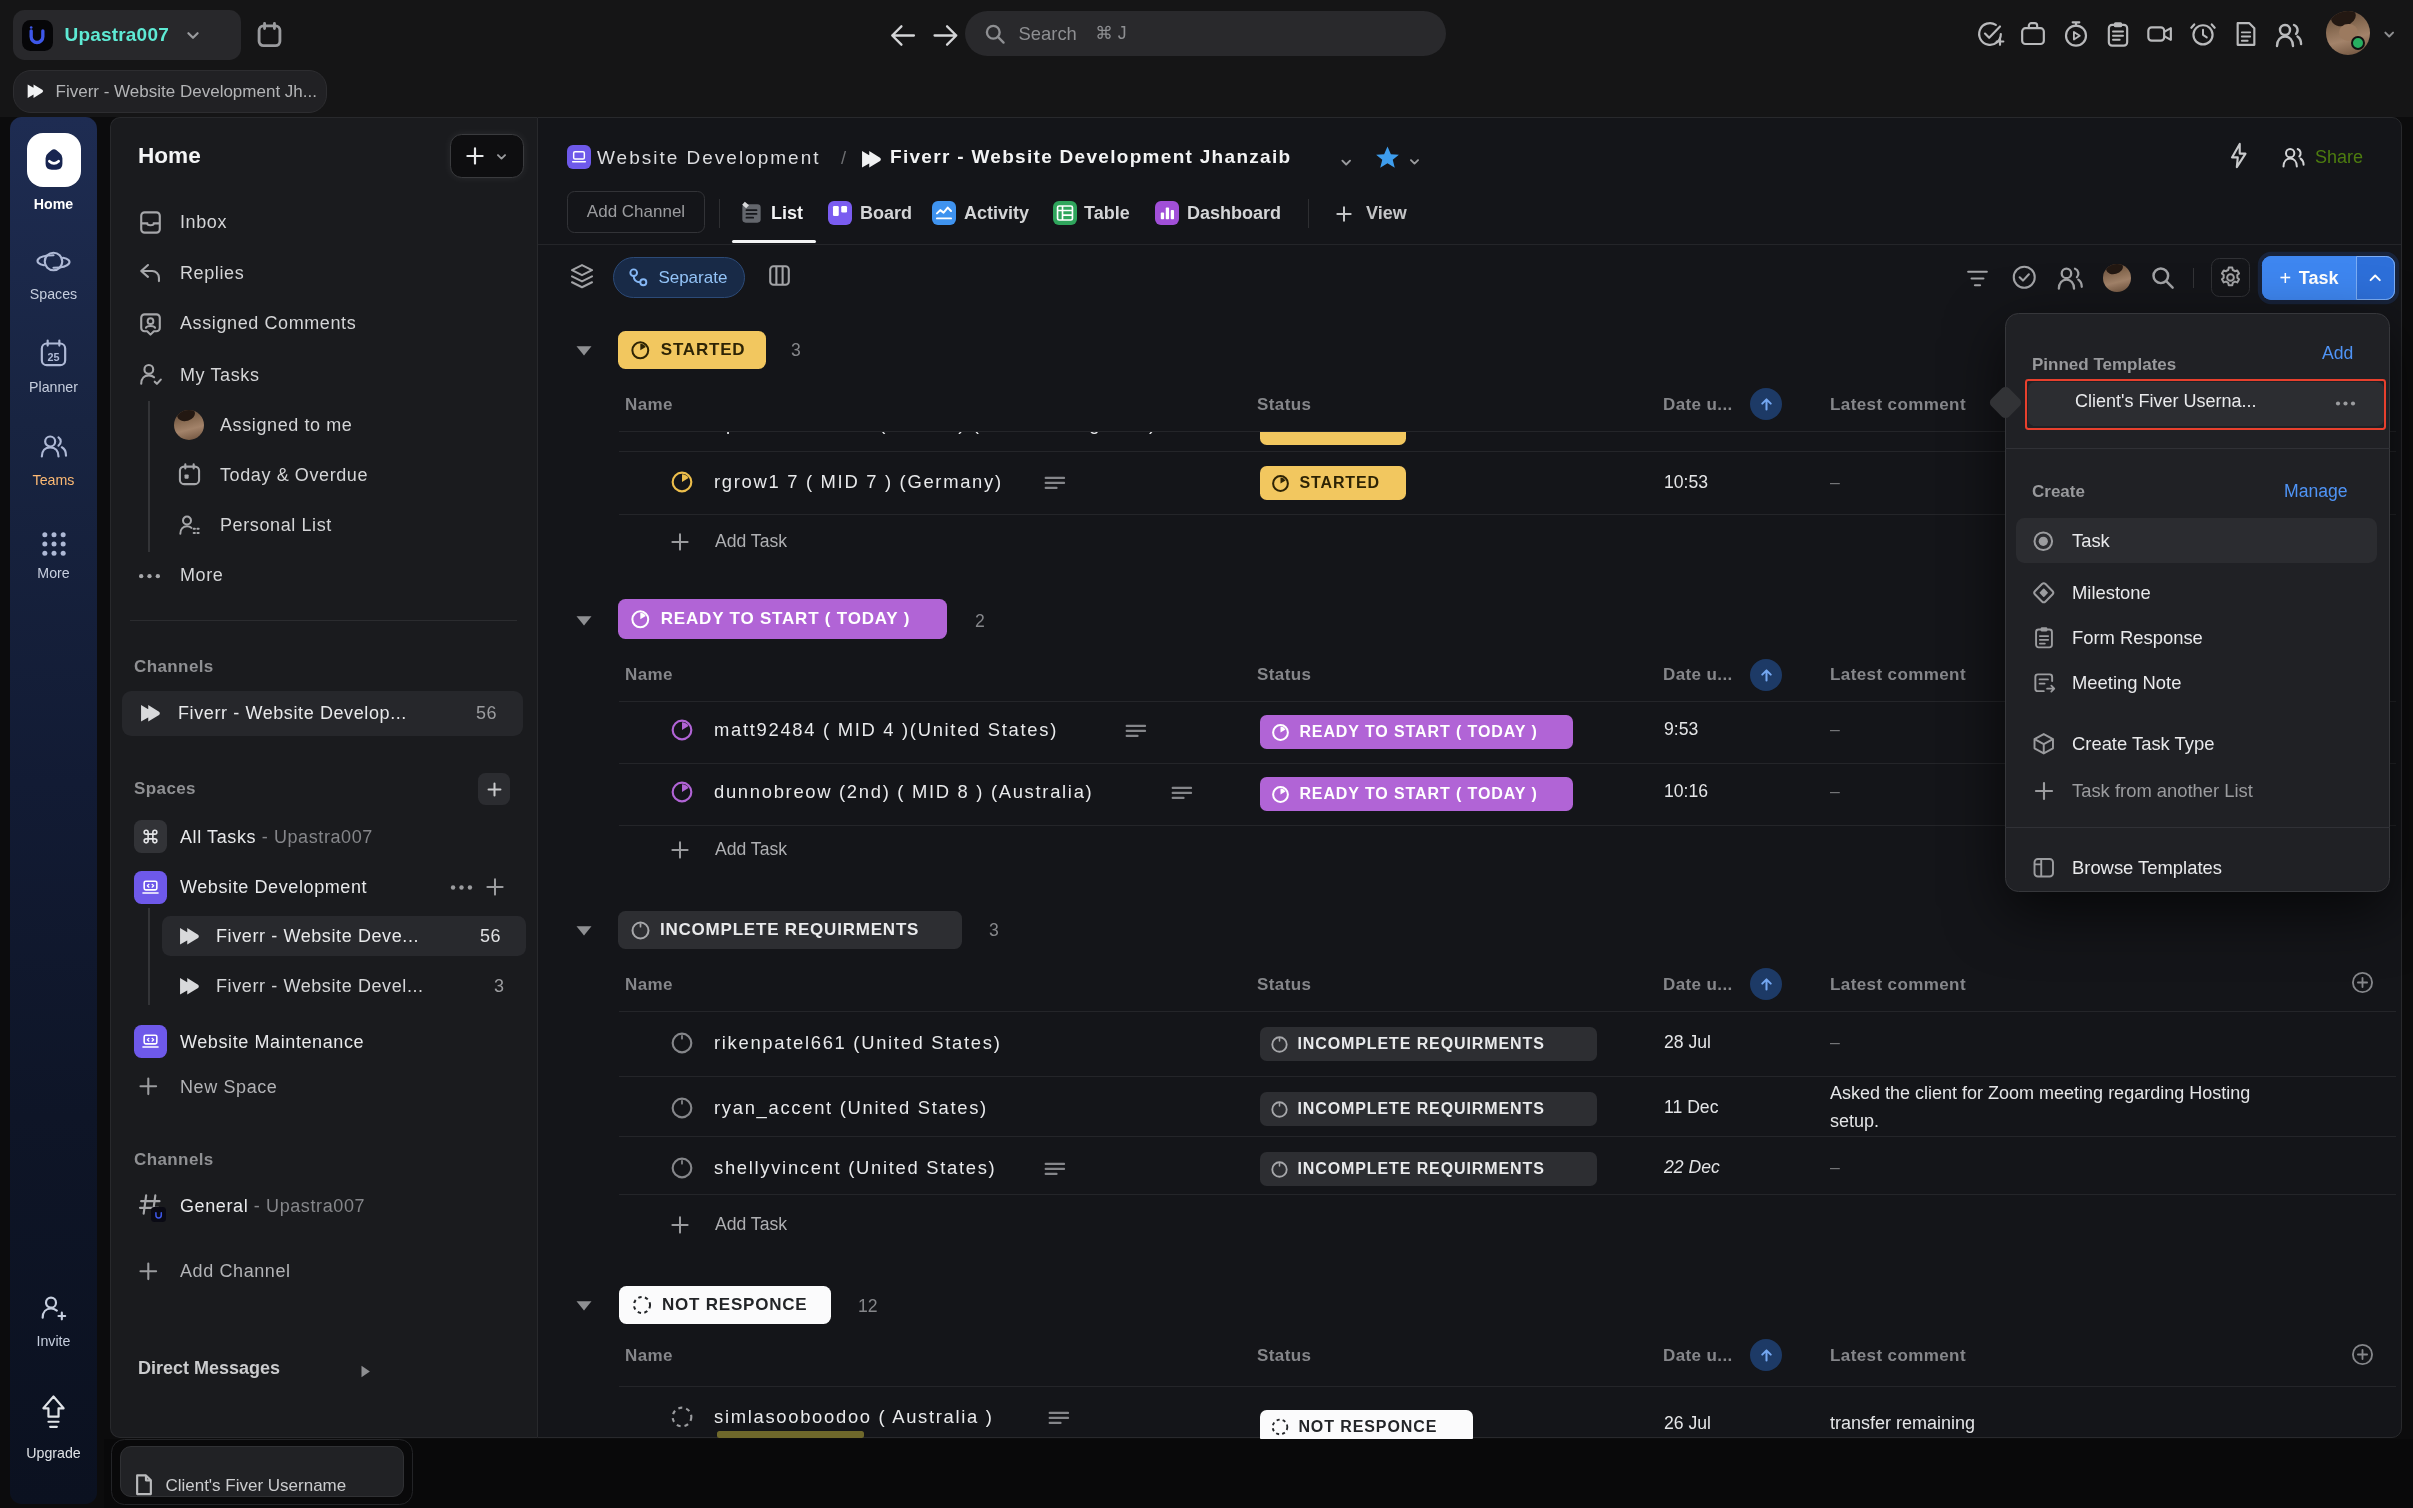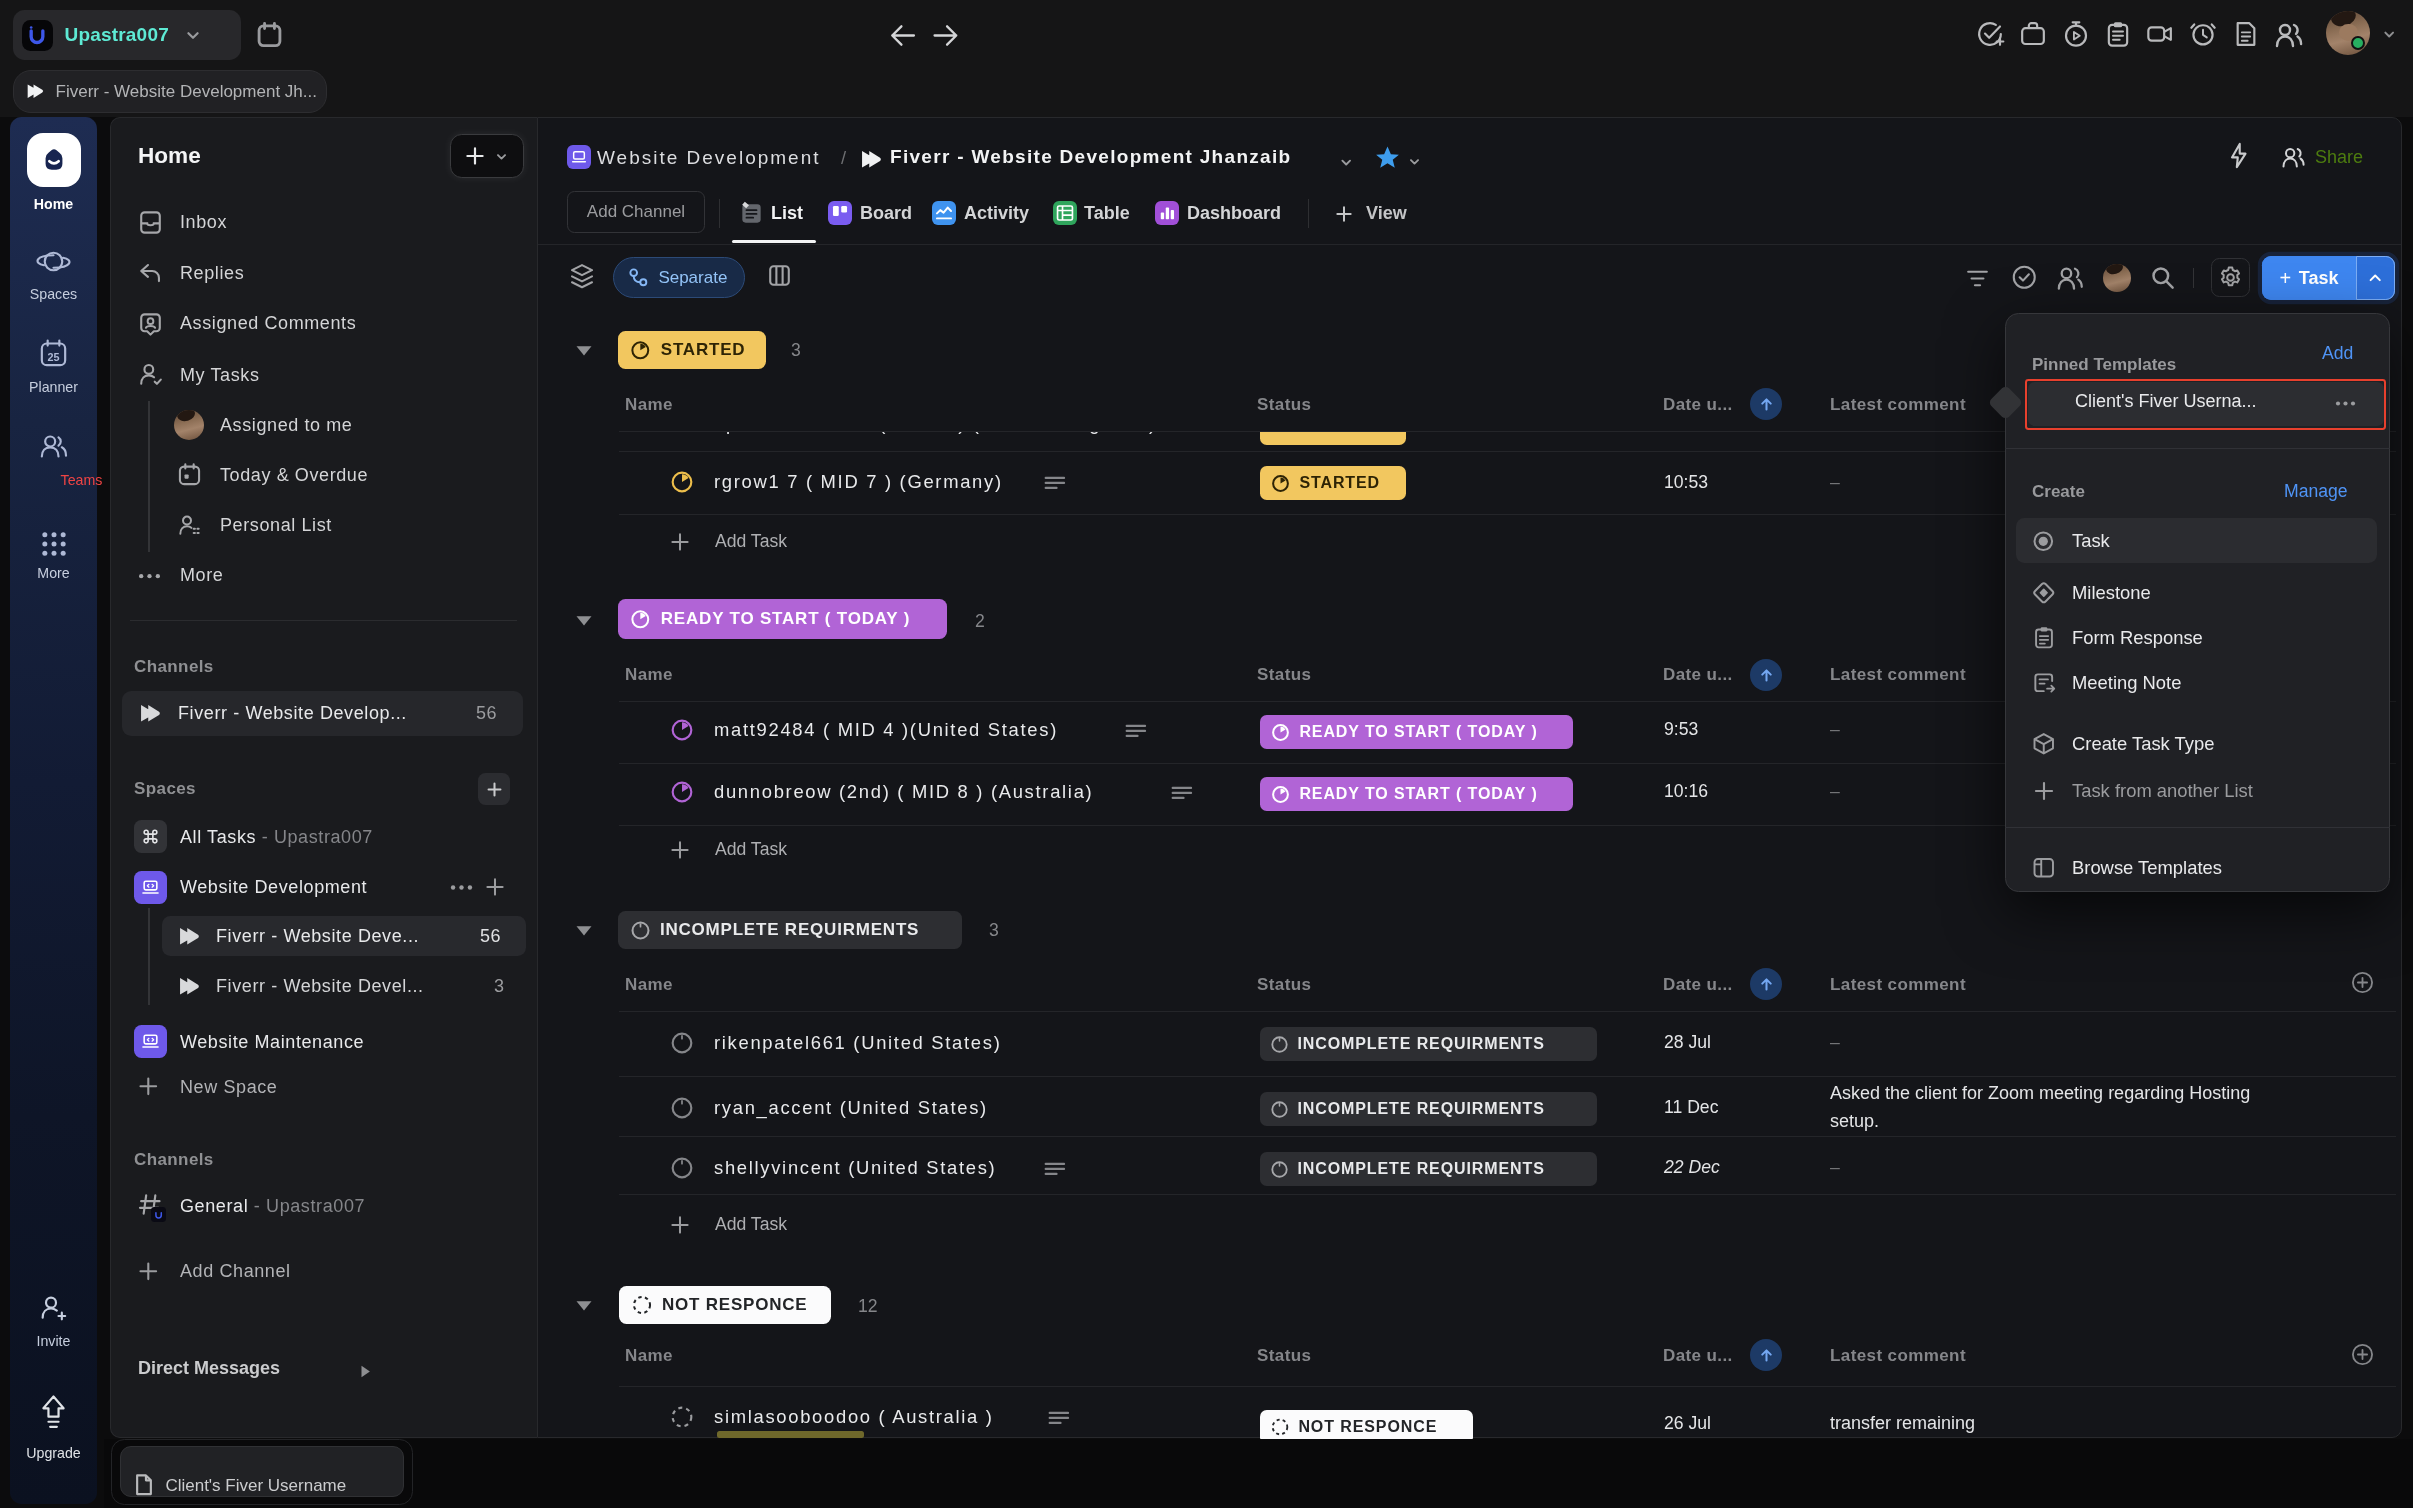--- a/index.html
+++ b/index.html
@@ -88,20 +88,28 @@
   <div class="abs ico" style="left:885px; top:18.4px; width:34px; height:34px;">
     <svg width="28.5" height="25" viewBox="0 0 34 30">
         <path d="M16 4 L5 15 L16 26 M5 15 H31" fill="none" stroke="#d4d5d7" stroke-width="2.8" stroke-linecap="round" stroke-linejoin="round"></path>
       </svg>
   </div>
   <div class="abs ico" style="left:929px; top:18.4px; width:34px; height:34px;">
     <svg width="28.5" height="25" viewBox="0 0 34 30">
         <path d="M18 4 L29 15 L18 26 M29 15 H3" fill="none" stroke="#d4d5d7" stroke-width="2.8" stroke-linecap="round" stroke-linejoin="round"></path>
       </svg>
   </div>
+  <div class="abs" id="searchbar">
+    <svg width="23.5" height="23.5" viewBox="0 0 24 24" style="margin-left:18.4px">
+        <circle cx="10.5" cy="10.5" r="6.5" fill="none" stroke="#8e8f92" stroke-width="2.4"></circle>
+        <path d="M15.5 15.5 L21 21" stroke="#8e8f92" stroke-width="2.4" stroke-linecap="round"></path>
+      </svg>
+    <span style="margin-left:11.7px;">Search</span>
+    <span style="margin-left:18.4px; font-size:17.6px;">⌘ J</span>
+  </div>
 
   <div id="topicons">
     <svg class="abs" style="left:1975px; top:19px;" width="30" height="30" viewBox="0 0 36 36">
         <path d="M31 18 a13 13 0 1 1-6-11" fill="none" stroke="#b9babc" stroke-width="2.6" stroke-linecap="round"></path>
         <path d="M12 17.5 l5 5 L30 9" fill="none" stroke="#b9babc" stroke-width="2.6" stroke-linecap="round" stroke-linejoin="round"></path>
         <path d="M30 23 v8 M26 27 h8" stroke="#b9babc" stroke-width="2.6" stroke-linecap="round"></path>
       </svg>
     <svg class="abs" style="left:2018px; top:19px;" width="30" height="30" viewBox="0 0 36 36">
         <rect x="5" y="11" width="26" height="19" rx="4" fill="none" stroke="#b9babc" stroke-width="2.6"></rect>
         <path d="M13 11 V8 a3 3 0 0 1 3-3 h4 a3 3 0 0 1 3 3 v3" fill="none" stroke="#b9babc" stroke-width="2.6"></path>
@@ -176,21 +184,21 @@
         <path d="M14 5.5 v6 M28 5.5 v6" stroke="#aeb9d6" stroke-width="2.6" stroke-linecap="round"></path>
         <text x="21" y="30" font-size="13" font-weight="700" fill="#aeb9d6" text-anchor="middle" font-family="Liberation Sans">25</text>
       </svg>
     <div class="raillabel" style="left:10px; top:379px; color:#c6cede; font-weight:400;">Planner</div>
 
     <svg class="railico" style="left:36px; top:429px;" width="35" height="35" viewBox="0 0 42 42">
         <circle cx="17" cy="15" r="6" fill="none" stroke="#aeb9d6" stroke-width="2.6"></circle>
         <path d="M7 33 c0-7 4-11 10-11 s10 4 10 11" fill="none" stroke="#aeb9d6" stroke-width="2.6" stroke-linecap="round"></path>
         <path d="M27 10 a6 6 0 0 1 0 10 M31 22 c4 2 5 6 5 10" fill="none" stroke="#aeb9d6" stroke-width="2.6" stroke-linecap="round"></path>
       </svg>
-    <div class="raillabel" style="left:10px; top:472px; color:#ef4444; font-weight:400;margin-left:28px;">Teams</div>
+    <div class="raillabel" style="left:10px; top:472px; color:#fdba74; font-weight:400;">Teams</div>
 
     <svg class="railico" style="left:39px; top:529px;" width="30" height="30" viewBox="0 0 36 36">
         <g fill="#aeb9d6">
           <circle cx="7" cy="7" r="3"></circle>
           <circle cx="18" cy="7" r="3"></circle>
           <circle cx="29" cy="7" r="3"></circle>
           <circle cx="7" cy="18" r="3"></circle>
           <circle cx="18" cy="18" r="3"></circle>
           <circle cx="29" cy="18" r="3"></circle>
           <circle cx="7" cy="29" r="3"></circle>

